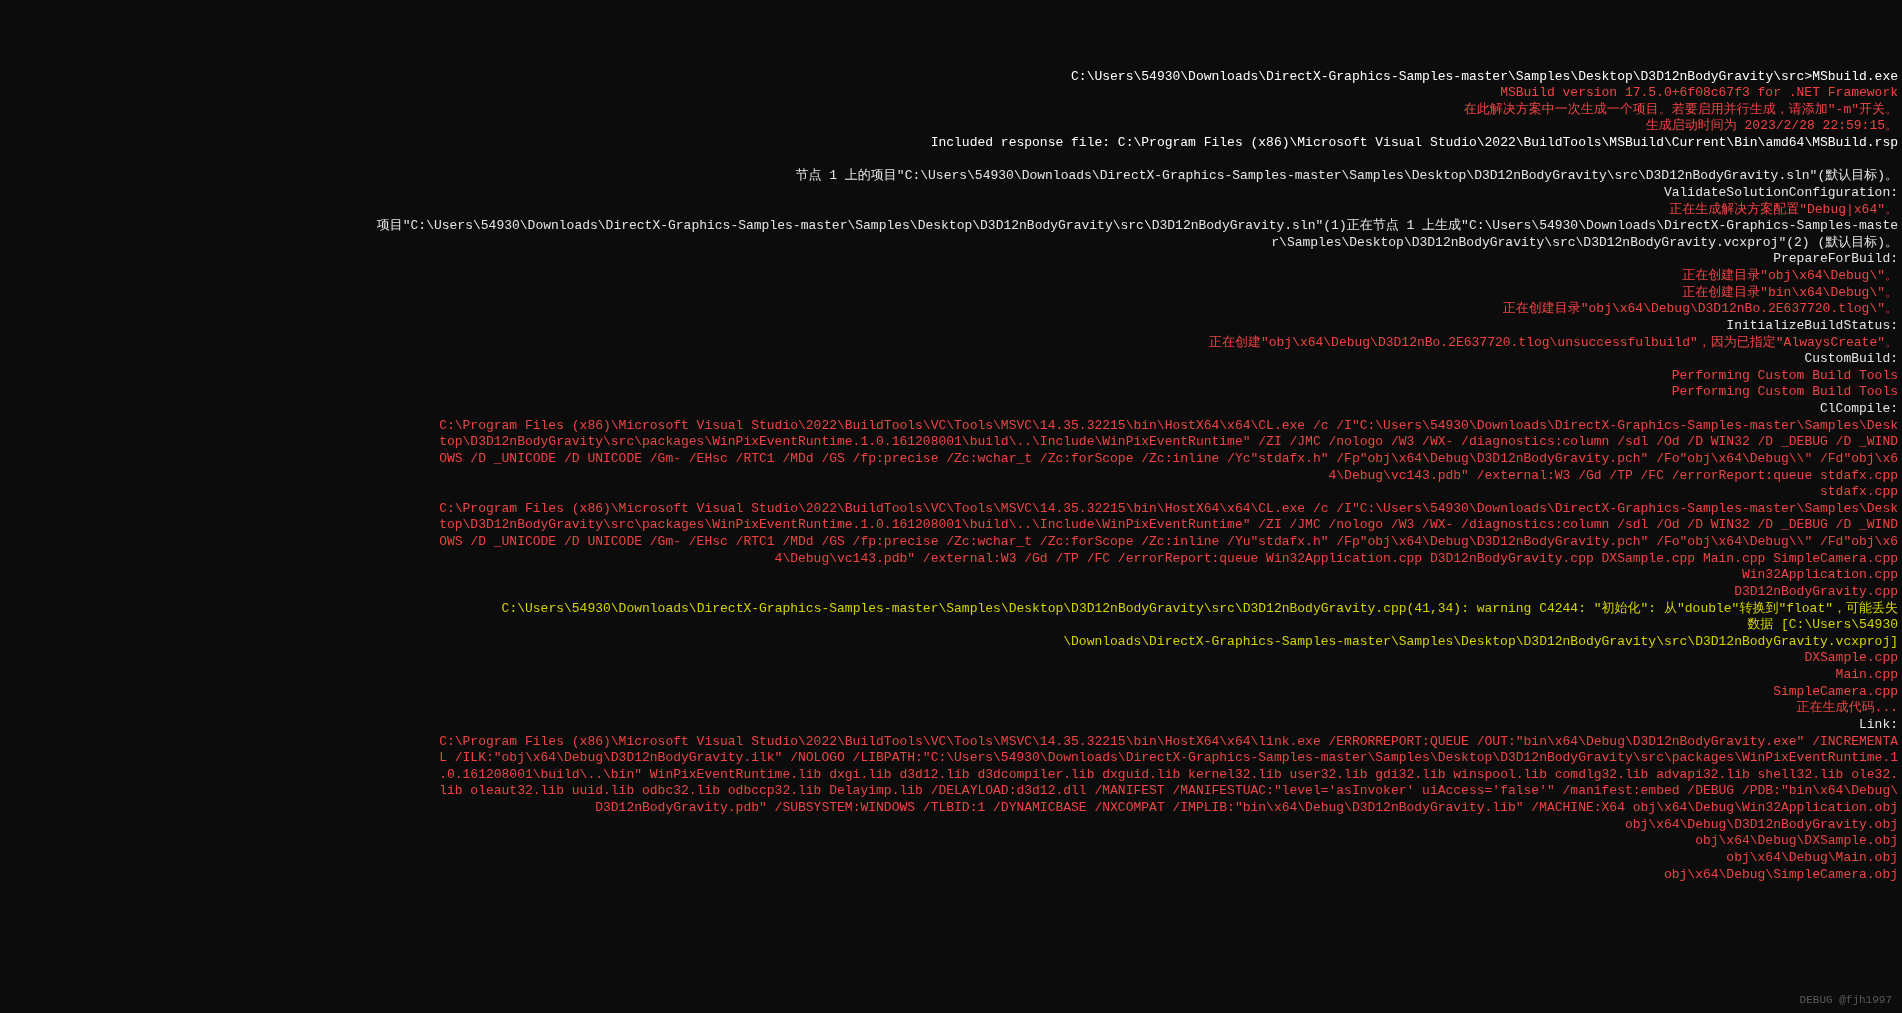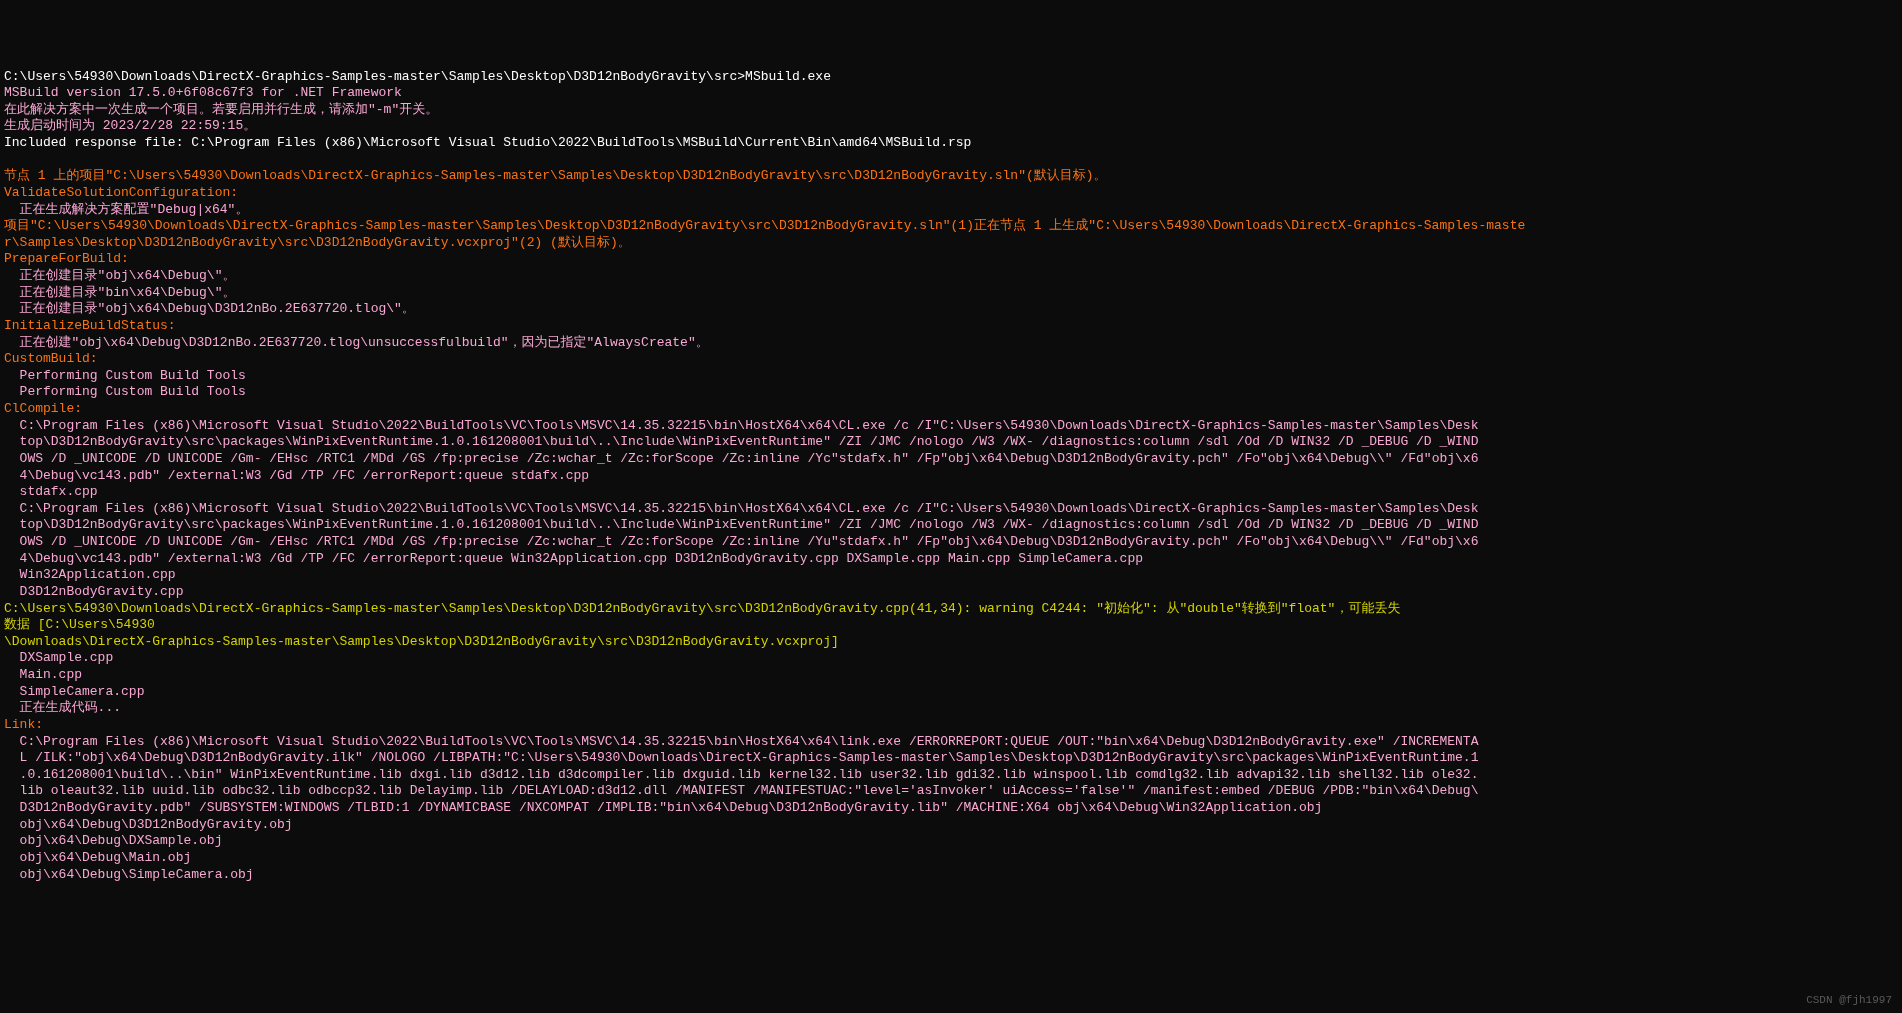--- a/index.html
+++ b/index.html
@@ -1,40 +1,40 @@
 <!DOCTYPE html>
 <html><head>
   <meta charset="utf-8">
   <style>
-    * { margin: 0; padding: 0; box-sizing: border-box; }
+    * { margin: 0; padding: 0; box-sizing: border-box; text-align: right; }
     body {
       background: #0c0c0c;
       font-family: 'Consolas', 'Courier New', monospace;
       font-size: 13px;
       line-height: 1.28;
       white-space: pre-wrap;
       word-break: break-all;
       padding: 2px 4px;
       color: #cccccc;
     }
     .white { color: #ffffff; }
-    .gray { color: #f9a8d4; }
+    .gray { color: #ef4444; }
     .dim { color: #ffffff; }
-    .cyan { color: #f97316; }
+    .cyan { color: #e5e5e5; }
     .yellow { color: #d4d400; }
     .watermark {
       position: fixed;
       bottom: 6px;
       right: 10px;
       color: #5a5a5a;
       font-size: 11px;
     }
   </style>
 </head>
 <body>
 
 
 
 <div id="console"><div class="white">C:\Users\54930\Downloads\DirectX-Graphics-Samples-master\Samples\Desktop\D3D12nBodyGravity\src&gt;MSbuild.exe</div><div class="gray">MSBuild version 17.5.0+6f08c67f3 for .NET Framework</div><div class="gray">在此解决方案中一次生成一个项目。若要启用并行生成，请添加"-m"开关。</div><div class="gray">生成启动时间为 2023/2/28 22:59:15。</div><div class="dim">Included response file: C:\Program Files (x86)\Microsoft Visual Studio\2022\BuildTools\MSBuild\Current\Bin\amd64\MSBuild.rsp</div><div class="gray">&nbsp;</div><div class="cyan">节点 1 上的项目"C:\Users\54930\Downloads\DirectX-Graphics-Samples-master\Samples\Desktop\D3D12nBodyGravity\src\D3D12nBodyGravity.sln"(默认目标)。</div><div class="cyan">ValidateSolutionConfiguration:</div><div class="gray">  正在生成解决方案配置"Debug|x64"。</div><div class="cyan">项目"C:\Users\54930\Downloads\DirectX-Graphics-Samples-master\Samples\Desktop\D3D12nBodyGravity\src\D3D12nBodyGravity.sln"(1)正在节点 1 上生成"C:\Users\54930\Downloads\DirectX-Graphics-Samples-maste</div><div class="cyan">r\Samples\Desktop\D3D12nBodyGravity\src\D3D12nBodyGravity.vcxproj"(2) (默认目标)。</div><div class="cyan">PrepareForBuild:</div><div class="gray">  正在创建目录"obj\x64\Debug\"。</div><div class="gray">  正在创建目录"bin\x64\Debug\"。</div><div class="gray">  正在创建目录"obj\x64\Debug\D3D12nBo.2E637720.tlog\"。</div><div class="cyan">InitializeBuildStatus:</div><div class="gray">  正在创建"obj\x64\Debug\D3D12nBo.2E637720.tlog\unsuccessfulbuild"，因为已指定"AlwaysCreate"。</div><div class="cyan">CustomBuild:</div><div class="gray">  Performing Custom Build Tools</div><div class="gray">  Performing Custom Build Tools</div><div class="cyan">ClCompile:</div><div class="gray">  C:\Program Files (x86)\Microsoft Visual Studio\2022\BuildTools\VC\Tools\MSVC\14.35.32215\bin\HostX64\x64\CL.exe /c /I"C:\Users\54930\Downloads\DirectX-Graphics-Samples-master\Samples\Desk</div><div class="gray">  top\D3D12nBodyGravity\src\packages\WinPixEventRuntime.1.0.161208001\build\..\Include\WinPixEventRuntime" /ZI /JMC /nologo /W3 /WX- /diagnostics:column /sdl /Od /D WIN32 /D _DEBUG /D _WIND</div><div class="gray">  OWS /D _UNICODE /D UNICODE /Gm- /EHsc /RTC1 /MDd /GS /fp:precise /Zc:wchar_t /Zc:forScope /Zc:inline /Yc"stdafx.h" /Fp"obj\x64\Debug\D3D12nBodyGravity.pch" /Fo"obj\x64\Debug\\" /Fd"obj\x6</div><div class="gray">  4\Debug\vc143.pdb" /external:W3 /Gd /TP /FC /errorReport:queue stdafx.cpp</div><div class="gray">  stdafx.cpp</div><div class="gray">  C:\Program Files (x86)\Microsoft Visual Studio\2022\BuildTools\VC\Tools\MSVC\14.35.32215\bin\HostX64\x64\CL.exe /c /I"C:\Users\54930\Downloads\DirectX-Graphics-Samples-master\Samples\Desk</div><div class="gray">  top\D3D12nBodyGravity\src\packages\WinPixEventRuntime.1.0.161208001\build\..\Include\WinPixEventRuntime" /ZI /JMC /nologo /W3 /WX- /diagnostics:column /sdl /Od /D WIN32 /D _DEBUG /D _WIND</div><div class="gray">  OWS /D _UNICODE /D UNICODE /Gm- /EHsc /RTC1 /MDd /GS /fp:precise /Zc:wchar_t /Zc:forScope /Zc:inline /Yu"stdafx.h" /Fp"obj\x64\Debug\D3D12nBodyGravity.pch" /Fo"obj\x64\Debug\\" /Fd"obj\x6</div><div class="gray">  4\Debug\vc143.pdb" /external:W3 /Gd /TP /FC /errorReport:queue Win32Application.cpp D3D12nBodyGravity.cpp DXSample.cpp Main.cpp SimpleCamera.cpp</div><div class="gray">  Win32Application.cpp</div><div class="gray">  D3D12nBodyGravity.cpp</div><div class="yellow">C:\Users\54930\Downloads\DirectX-Graphics-Samples-master\Samples\Desktop\D3D12nBodyGravity\src\D3D12nBodyGravity.cpp(41,34): warning C4244: "初始化": 从"double"转换到"float"，可能丢失</div><div class="yellow">数据 [C:\Users\54930</div><div class="yellow">\Downloads\DirectX-Graphics-Samples-master\Samples\Desktop\D3D12nBodyGravity\src\D3D12nBodyGravity.vcxproj]</div><div class="gray">  DXSample.cpp</div><div class="gray">  Main.cpp</div><div class="gray">  SimpleCamera.cpp</div><div class="gray">  正在生成代码...</div><div class="cyan">Link:</div><div class="gray">  C:\Program Files (x86)\Microsoft Visual Studio\2022\BuildTools\VC\Tools\MSVC\14.35.32215\bin\HostX64\x64\link.exe /ERRORREPORT:QUEUE /OUT:"bin\x64\Debug\D3D12nBodyGravity.exe" /INCREMENTA</div><div class="gray">  L /ILK:"obj\x64\Debug\D3D12nBodyGravity.ilk" /NOLOGO /LIBPATH:"C:\Users\54930\Downloads\DirectX-Graphics-Samples-master\Samples\Desktop\D3D12nBodyGravity\src\packages\WinPixEventRuntime.1</div><div class="gray">  .0.161208001\build\..\bin" WinPixEventRuntime.lib dxgi.lib d3d12.lib d3dcompiler.lib dxguid.lib kernel32.lib user32.lib gdi32.lib winspool.lib comdlg32.lib advapi32.lib shell32.lib ole32.</div><div class="gray">  lib oleaut32.lib uuid.lib odbc32.lib odbccp32.lib Delayimp.lib /DELAYLOAD:d3d12.dll /MANIFEST /MANIFESTUAC:"level='asInvoker' uiAccess='false'" /manifest:embed /DEBUG /PDB:"bin\x64\Debug\</div><div class="gray">  D3D12nBodyGravity.pdb" /SUBSYSTEM:WINDOWS /TLBID:1 /DYNAMICBASE /NXCOMPAT /IMPLIB:"bin\x64\Debug\D3D12nBodyGravity.lib" /MACHINE:X64 obj\x64\Debug\Win32Application.obj</div><div class="gray">  obj\x64\Debug\D3D12nBodyGravity.obj</div><div class="gray">  obj\x64\Debug\DXSample.obj</div><div class="gray">  obj\x64\Debug\Main.obj</div><div class="gray">  obj\x64\Debug\SimpleCamera.obj</div></div>
-<div class="watermark">CSDN @fjh1997</div>
+<div class="watermark">DEBUG @fjh1997</div>
 
 
 
 
 </body></html>

